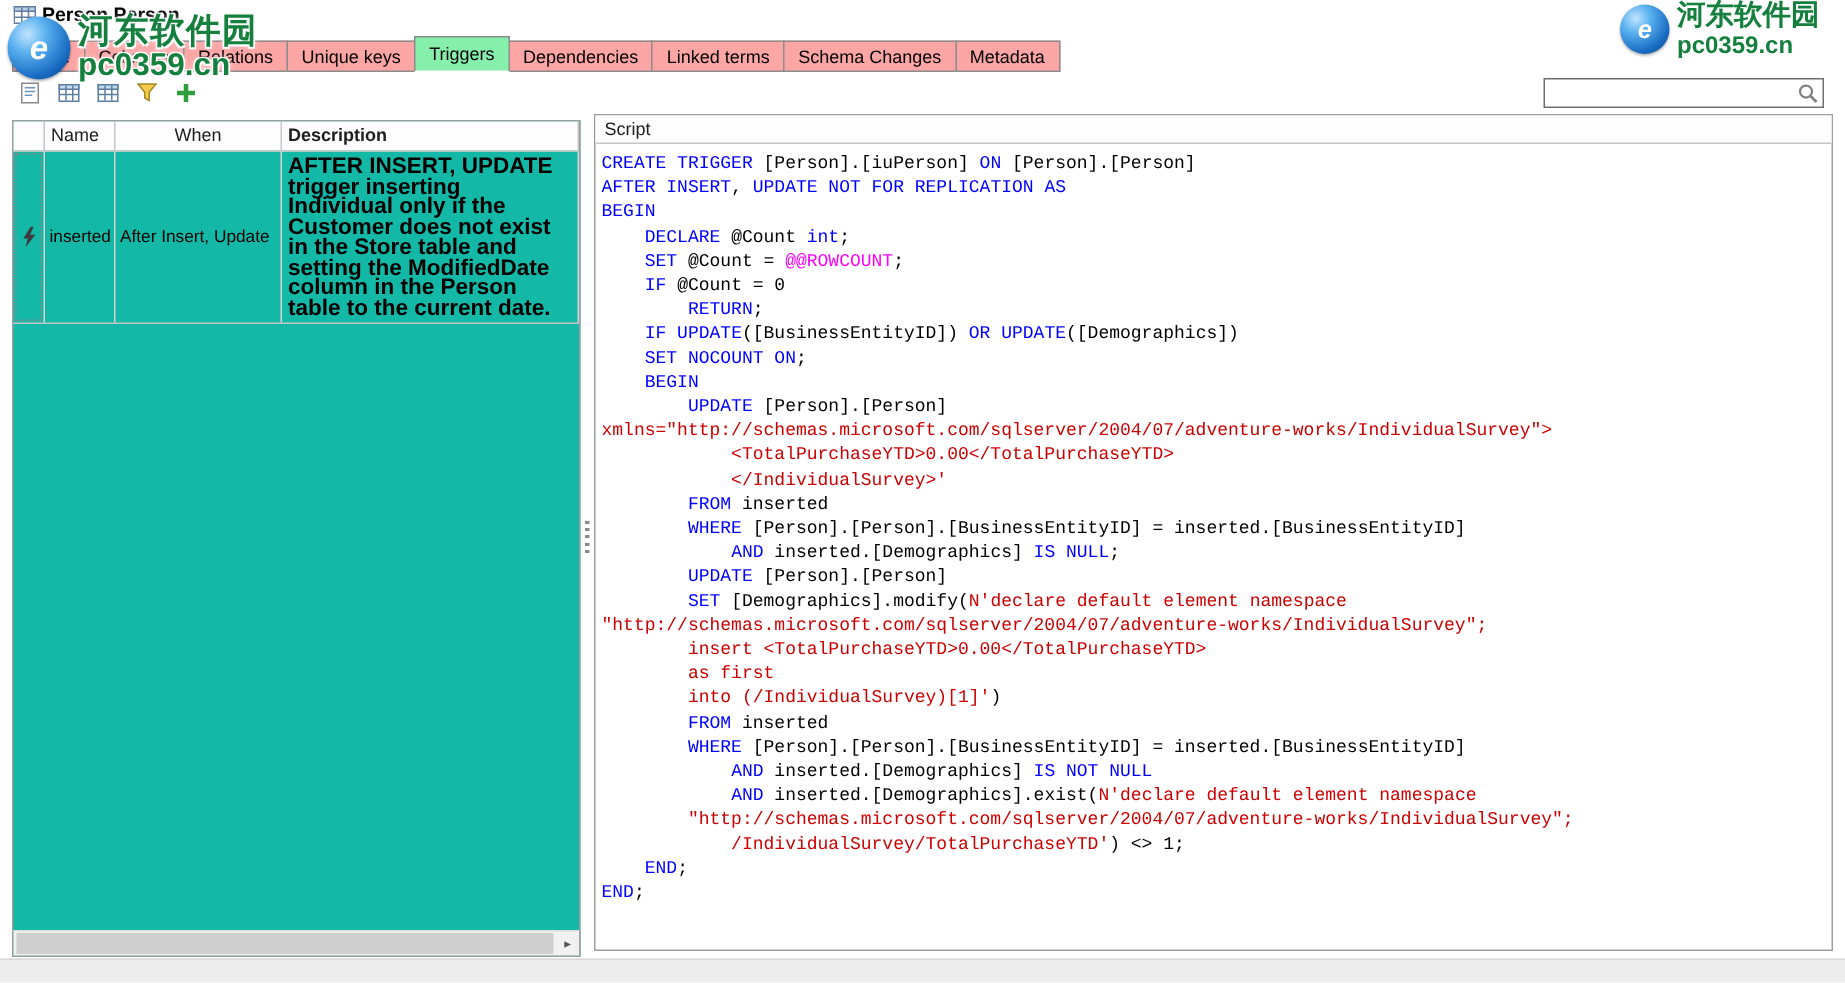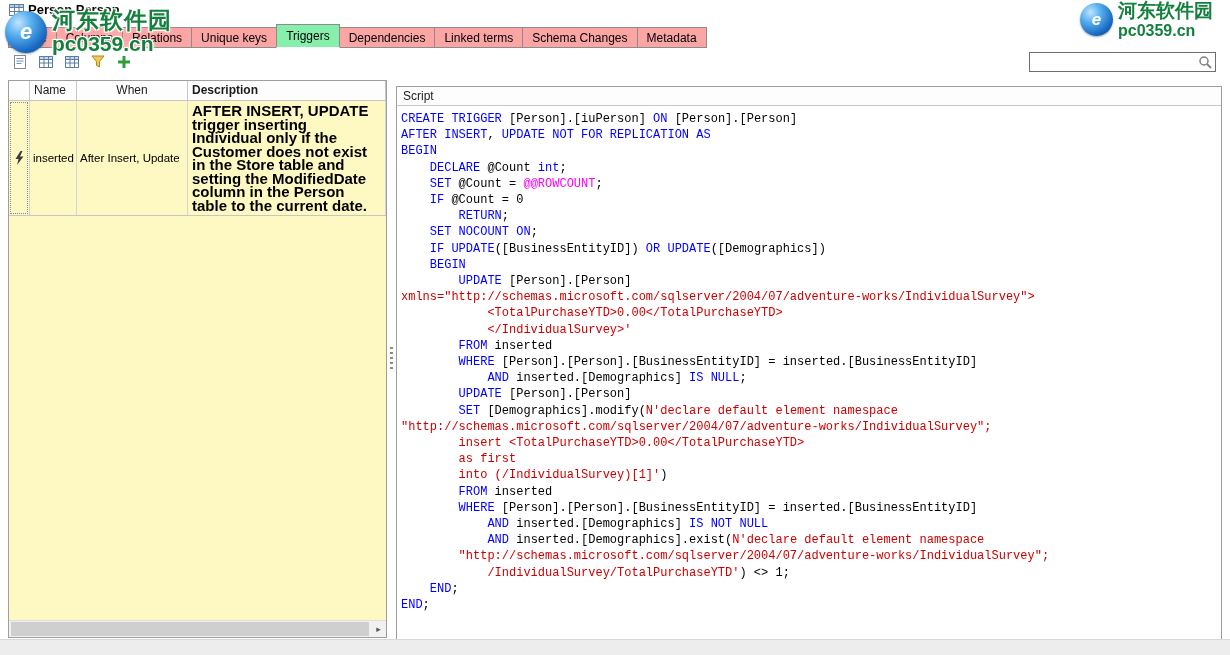--- a/index.html
+++ b/index.html
@@ -28,21 +28,21 @@
   .toolbar-icons{position:absolute;top:53px;left:11px;display:flex;gap:9px;align-items:center;}
   .tb-icon{width:17px;height:17px;display:inline-flex;align-items:center;justify-content:center;cursor:pointer;}
   .search-box{
     position:absolute;top:52px;left:1029px;width:187px;height:20px;box-sizing:border-box;
     border:1px solid #6e6e6e;background:#fff;display:flex;align-items:center;padding:0 2px 0 4px;
   }
   .search-box input{flex:1;border:none;outline:none;font-size:12px;min-width:0;background:transparent;}
   
   .grid-panel{
     position:absolute;left:8px;top:80px;width:379px;height:558px;box-sizing:border-box;
-    border:1px solid #9e9e9e;background:#fef9c3;
+    border:1px solid #9e9e9e;background:#14b8a6;
   }
   .grid-header{display:flex;height:19px;border-bottom:1px solid #c6c6c6;background:#fdfdfd;}
   .gh{box-sizing:border-box;padding:2px 4px;font-size:12px;color:#1c1c1c;border-right:1px solid #c6c6c6;overflow:hidden;white-space:nowrap;}
   .c0{width:21px;flex:none;}
   .c1{width:47px;flex:none;}
   .c2{width:111px;flex:none;text-align:center;}
   .c3{flex:1;min-width:0;font-weight:bold;}
   .grid-row{display:flex;border-bottom:1px solid #c6c6c6;min-height:76px;}
   .gc{box-sizing:border-box;border-right:1px solid #d4d4d4;overflow:hidden;}
   .gc.c1,.gc.c2{display:flex;align-items:center;padding:2px 3px;font-size:11.5px;}
@@ -53,21 +53,21 @@
     position:absolute;left:0;right:0;bottom:0;height:16px;background:#f1f1f1;
     border-top:1px solid #dedede;display:flex;align-items:stretch;
   }
   .hthumb{flex:1;margin:1px 2px;background:#cfcfcf;}
   .harrow{width:15px;display:flex;align-items:center;justify-content:center;color:#555;font-size:9px;cursor:pointer;}
   
   .splitter{position:absolute;left:387px;top:80px;width:9px;height:558px;display:flex;align-items:center;justify-content:center;cursor:col-resize;}
   .grip{width:3px;height:24px;background:repeating-linear-gradient(#8a8a8a 0 2px,transparent 2px 5px);}
   
   .script-panel{
-    position:absolute;left:396px;top:86px;width:826px;height:558px;box-sizing:border-box;
+    position:absolute;left:396px;top:76px;width:826px;height:558px;box-sizing:border-box;
     border:1px solid #9e9e9e;background:#fff;
   }
   .script-header{height:19px;box-sizing:border-box;border-bottom:1px solid #c6c6c6;padding:2px 6px;font-size:12px;color:#1c1c1c;background:#fdfdfd;}
   .script-code{
     position:absolute;top:19px;left:0;right:0;bottom:0;overflow:hidden;
     padding:5px 4px;
     font-family:"Liberation Mono","DejaVu Sans Mono",monospace;
     font-size:12px;line-height:16.2px;
   }
   .code-line{white-space:pre;}
@@ -205,22 +205,22 @@
 <div class="script-panel">
   <div class="script-header">Script</div>
   <div class="script-code">
       <div class="code-line"><span class="tok-k">CREATE TRIGGER</span><span class="tok-t"> [Person].[iuPerson] </span><span class="tok-k">ON</span><span class="tok-t"> [Person].[Person]</span></div>
       <div class="code-line"><span class="tok-k">AFTER INSERT</span><span class="tok-t">, </span><span class="tok-k">UPDATE NOT FOR REPLICATION AS</span></div>
       <div class="code-line"><span class="tok-k">BEGIN</span></div>
       <div class="code-line"><span class="tok-t">    </span><span class="tok-k">DECLARE</span><span class="tok-t"> @Count </span><span class="tok-k">int</span><span class="tok-t">;</span></div>
       <div class="code-line"><span class="tok-t">    </span><span class="tok-k">SET</span><span class="tok-t"> @Count = </span><span class="tok-m">@@ROWCOUNT</span><span class="tok-t">;</span></div>
       <div class="code-line"><span class="tok-t">    </span><span class="tok-k">IF</span><span class="tok-t"> @Count = 0</span></div>
       <div class="code-line"><span class="tok-t">        </span><span class="tok-k">RETURN</span><span class="tok-t">;</span></div>
+      <div class="code-line"><span class="tok-t">    </span><span class="tok-k">IF UPDATE</span><span class="tok-t">([BusinessEntityID]) </span><span class="tok-k">OR UPDATE</span><span class="tok-t">([Demographics])</span></div>
       <div class="code-line"><span class="tok-t">    </span><span class="tok-k">SET NOCOUNT ON</span><span class="tok-t">;</span></div>
-      <div class="code-line"><span class="tok-t">    </span><span class="tok-k">IF UPDATE</span><span class="tok-t">([BusinessEntityID]) </span><span class="tok-k">OR UPDATE</span><span class="tok-t">([Demographics])</span></div>
       <div class="code-line"><span class="tok-t">    </span><span class="tok-k">BEGIN</span></div>
       <div class="code-line"><span class="tok-t">        </span><span class="tok-k">UPDATE</span><span class="tok-t"> [Person].[Person]</span></div>
       <div class="code-line"><span class="tok-s">xmlns="http://schemas.microsoft.com/sqlserver/2004/07/adventure-works/IndividualSurvey"&gt;</span></div>
       <div class="code-line"><span class="tok-s">            &lt;TotalPurchaseYTD&gt;0.00&lt;/TotalPurchaseYTD&gt;</span></div>
       <div class="code-line"><span class="tok-s">            &lt;/IndividualSurvey&gt;'</span></div>
       <div class="code-line"><span class="tok-t">        </span><span class="tok-k">FROM</span><span class="tok-t"> inserted</span></div>
       <div class="code-line"><span class="tok-t">        </span><span class="tok-k">WHERE</span><span class="tok-t"> [Person].[Person].[BusinessEntityID] = inserted.[BusinessEntityID]</span></div>
       <div class="code-line"><span class="tok-t">            </span><span class="tok-k">AND</span><span class="tok-t"> inserted.[Demographics] </span><span class="tok-k">IS NULL</span><span class="tok-t">;</span></div>
       <div class="code-line"><span class="tok-t">        </span><span class="tok-k">UPDATE</span><span class="tok-t"> [Person].[Person]</span></div>
       <div class="code-line"><span class="tok-t">        </span><span class="tok-k">SET</span><span class="tok-t"> [Demographics].modify(</span><span class="tok-s">N'declare default element namespace</span></div>

